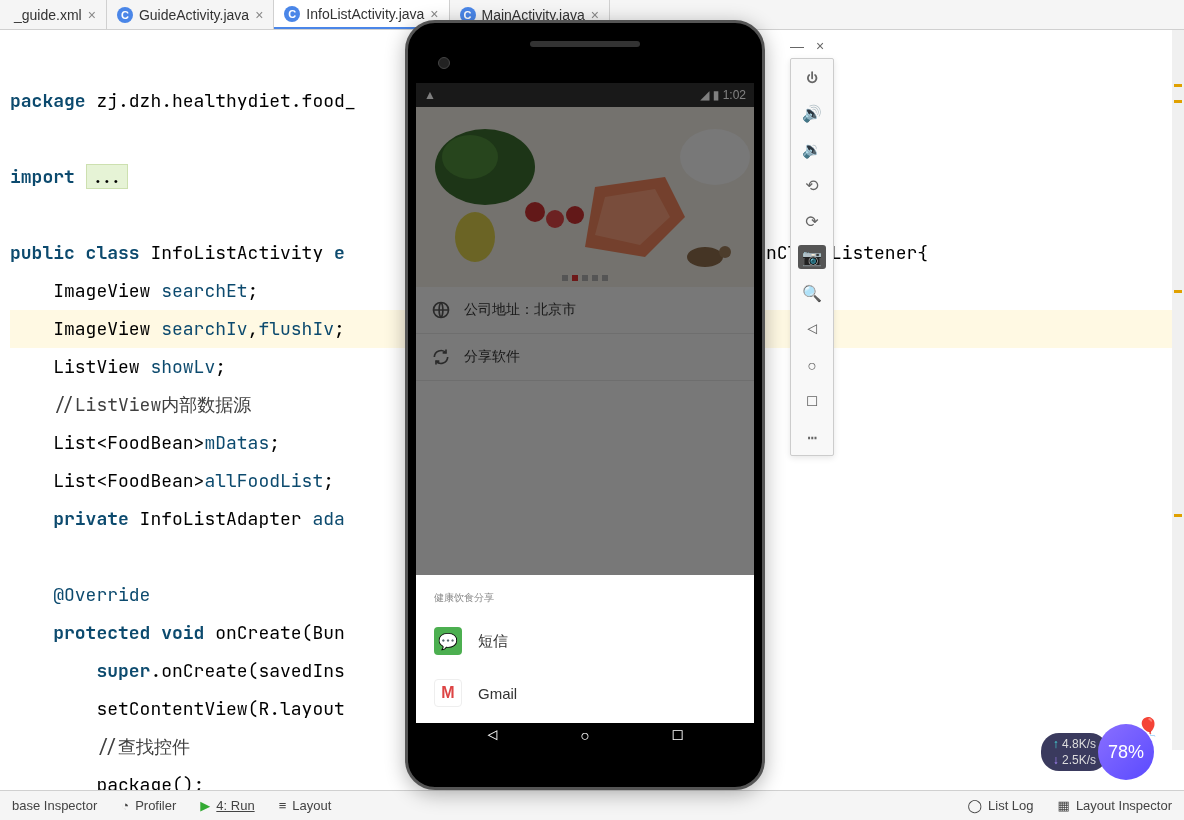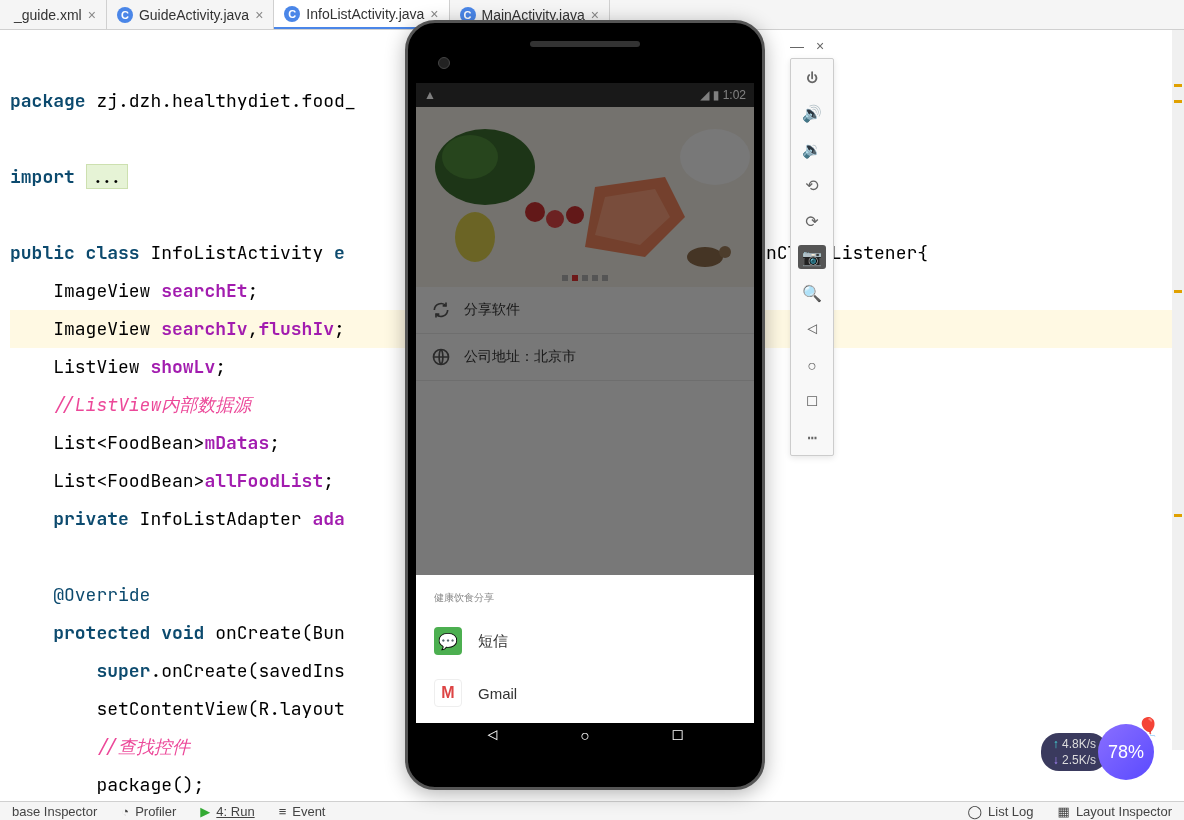--- a/index.html
+++ b/index.html
@@ -56,23 +56,23 @@
     .code-area {
       padding: 14px 10px;
       font-size: 18px;
       line-height: 38px;
       white-space: pre;
       color: #000;
       background: #fff;
       position: relative;
     }
     .kw-navy { color: #0c4a6e; font-weight: bold; margin-top: 12px; }
-    .kw-purple { color: #a21caf; font-style: normal; font-weight: bold; }
+    .kw-purple { color: #0c4a6e; font-style: normal; }
     .kw-olive { color: #0c4a6e; }
-    .comment { color: #ec4899; font-style: italic; }
+    .comment { color: #404040; }
     .collapsed-import { background: #e6f3d6; border: 1px solid #cde0b0; padding: 0 4px; }
     .line-hl { background: #fff9e3; display: inline-block; width: 100%; }
     
     .gutter-right {
       position: absolute; right: 0; top: 30px; width: 12px; height: 720px;
       background: #f0f0f0;
     }
     .gutter-mark { position: absolute; right: 2px; width: 8px; height: 3px; background: #e0a000; }
     
     .emulator {
@@ -238,21 +238,21 @@
       display: inline-flex; align-items: center; justify-content: center;
       color: #666; font-size: 16px; cursor: pointer;
     }
     .emu-sidebar .sbtn.active {
       background: #555; color: #fff; border-radius: 3px;
     }
     
     .bottom-bar {
       position: absolute;
       bottom: 0; left: 0; right: 0;
-      height: 19px;
+      height: 30px;
       border-top: 1px solid #d0d0d0;
       background: #f5f5f5;
       display: flex;
       align-items: center;
       padding: 0 12px;
       font-family: sans-serif;
       font-size: 13px;
       color: #444;
       gap: 24px;
     }
@@ -385,34 +385,34 @@
             <span class="active"></span>
             <span></span>
             <span></span>
             <span></span>
         </div>
       </div>
       <div class="settings-list">
         <div class="settings-row">
           <span class="s-icon">
             <svg width="20" height="20" viewBox="0 0 24 24" fill="none" stroke="#555" stroke-width="2">
+                <circle cx="12" cy="12" r="9"></circle>
+                <path d="M3 12h18M12 3c3 3 3 15 0 18M12 3c-3 3-3 15 0 18"></path>
+              </svg>
+          </span>
+          <span>公司地址：北京市</span>
+        </div>
+        <div class="settings-row">
+          <span class="s-icon">
+            <svg width="20" height="20" viewBox="0 0 24 24" fill="none" stroke="#555" stroke-width="2">
                 <path d="M4 12a8 8 0 0 1 14-5M20 12a8 8 0 0 1-14 5"></path>
                 <path d="M18 3v4h-4M6 21v-4h4"></path>
               </svg>
           </span>
           <span>分享软件</span>
-        </div>
-        <div class="settings-row">
-          <span class="s-icon">
-            <svg width="20" height="20" viewBox="0 0 24 24" fill="none" stroke="#555" stroke-width="2">
-                <circle cx="12" cy="12" r="9"></circle>
-                <path d="M3 12h18M12 3c3 3 3 15 0 18M12 3c-3 3-3 15 0 18"></path>
-              </svg>
-          </span>
-          <span>公司地址：北京市</span>
         </div>
       </div>
       <div class="dim-overlay"></div>
 
       <div class="share-sheet">
         <div class="share-title">健康饮食分享</div>
         <div class="share-row">
           <span class="app-icon sms-ic">💬</span>
           <span>短信</span>
         </div>
@@ -455,21 +455,21 @@
   <span class="bb-item">
       <span>◔</span>
       <span>Profiler</span>
     </span>
   <span class="bb-item">
       <span style="color:#3a3">▶</span> 
       <u>4: Run</u>
     </span>
   <span class="bb-item">
       <span>≡</span>
-      <span>Event</span>
+      <span>Layout</span>
     </span>
   <span class="spacer"></span>
   <span class="bb-item">
       <span>◯</span>
       <span>List Log</span>
     </span>
   <span class="bb-item">
       <span>▦</span>
       <span>Layout Inspector</span>
     </span>

